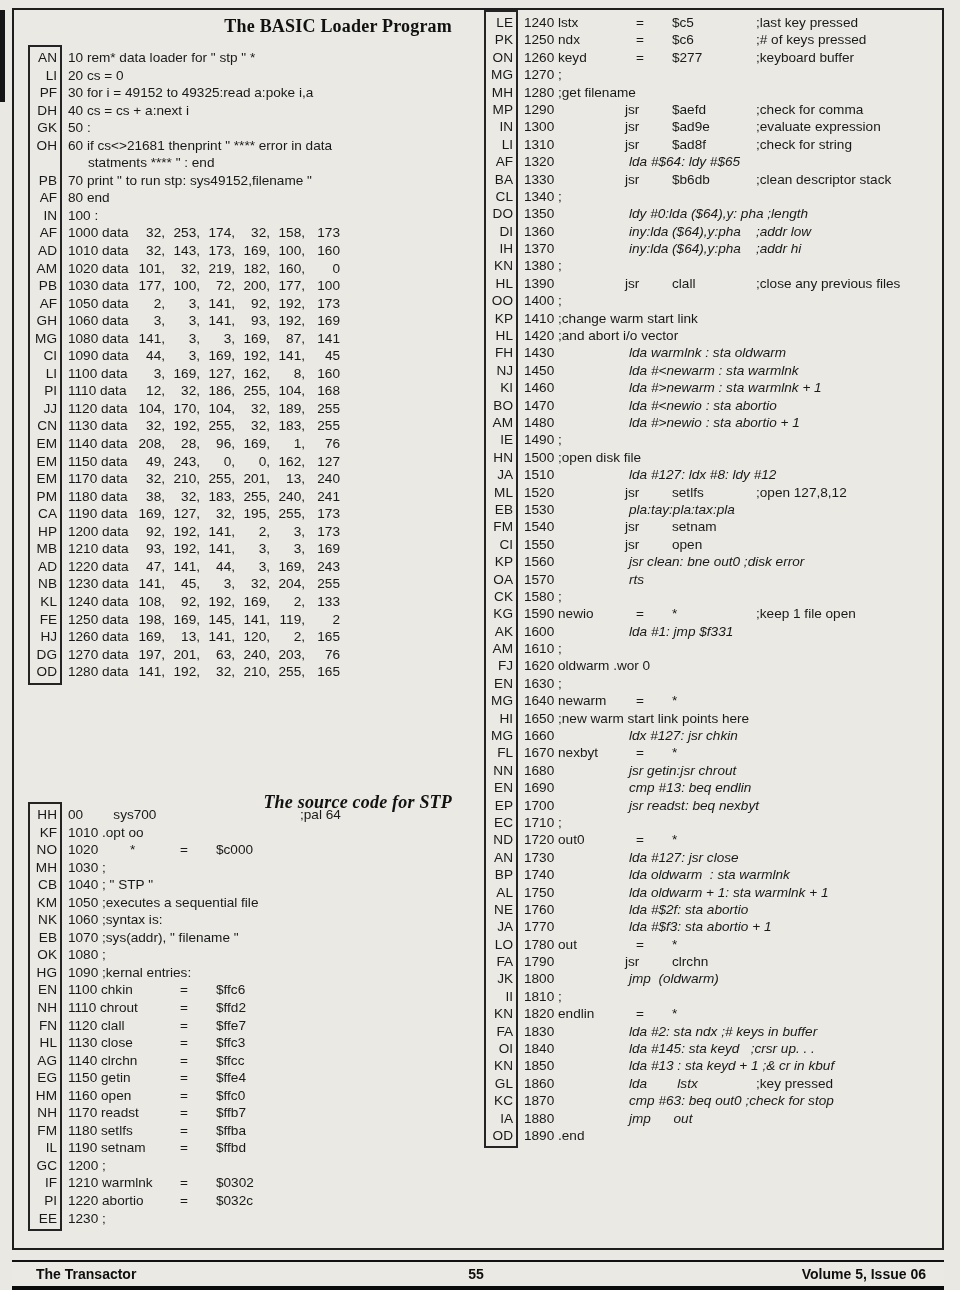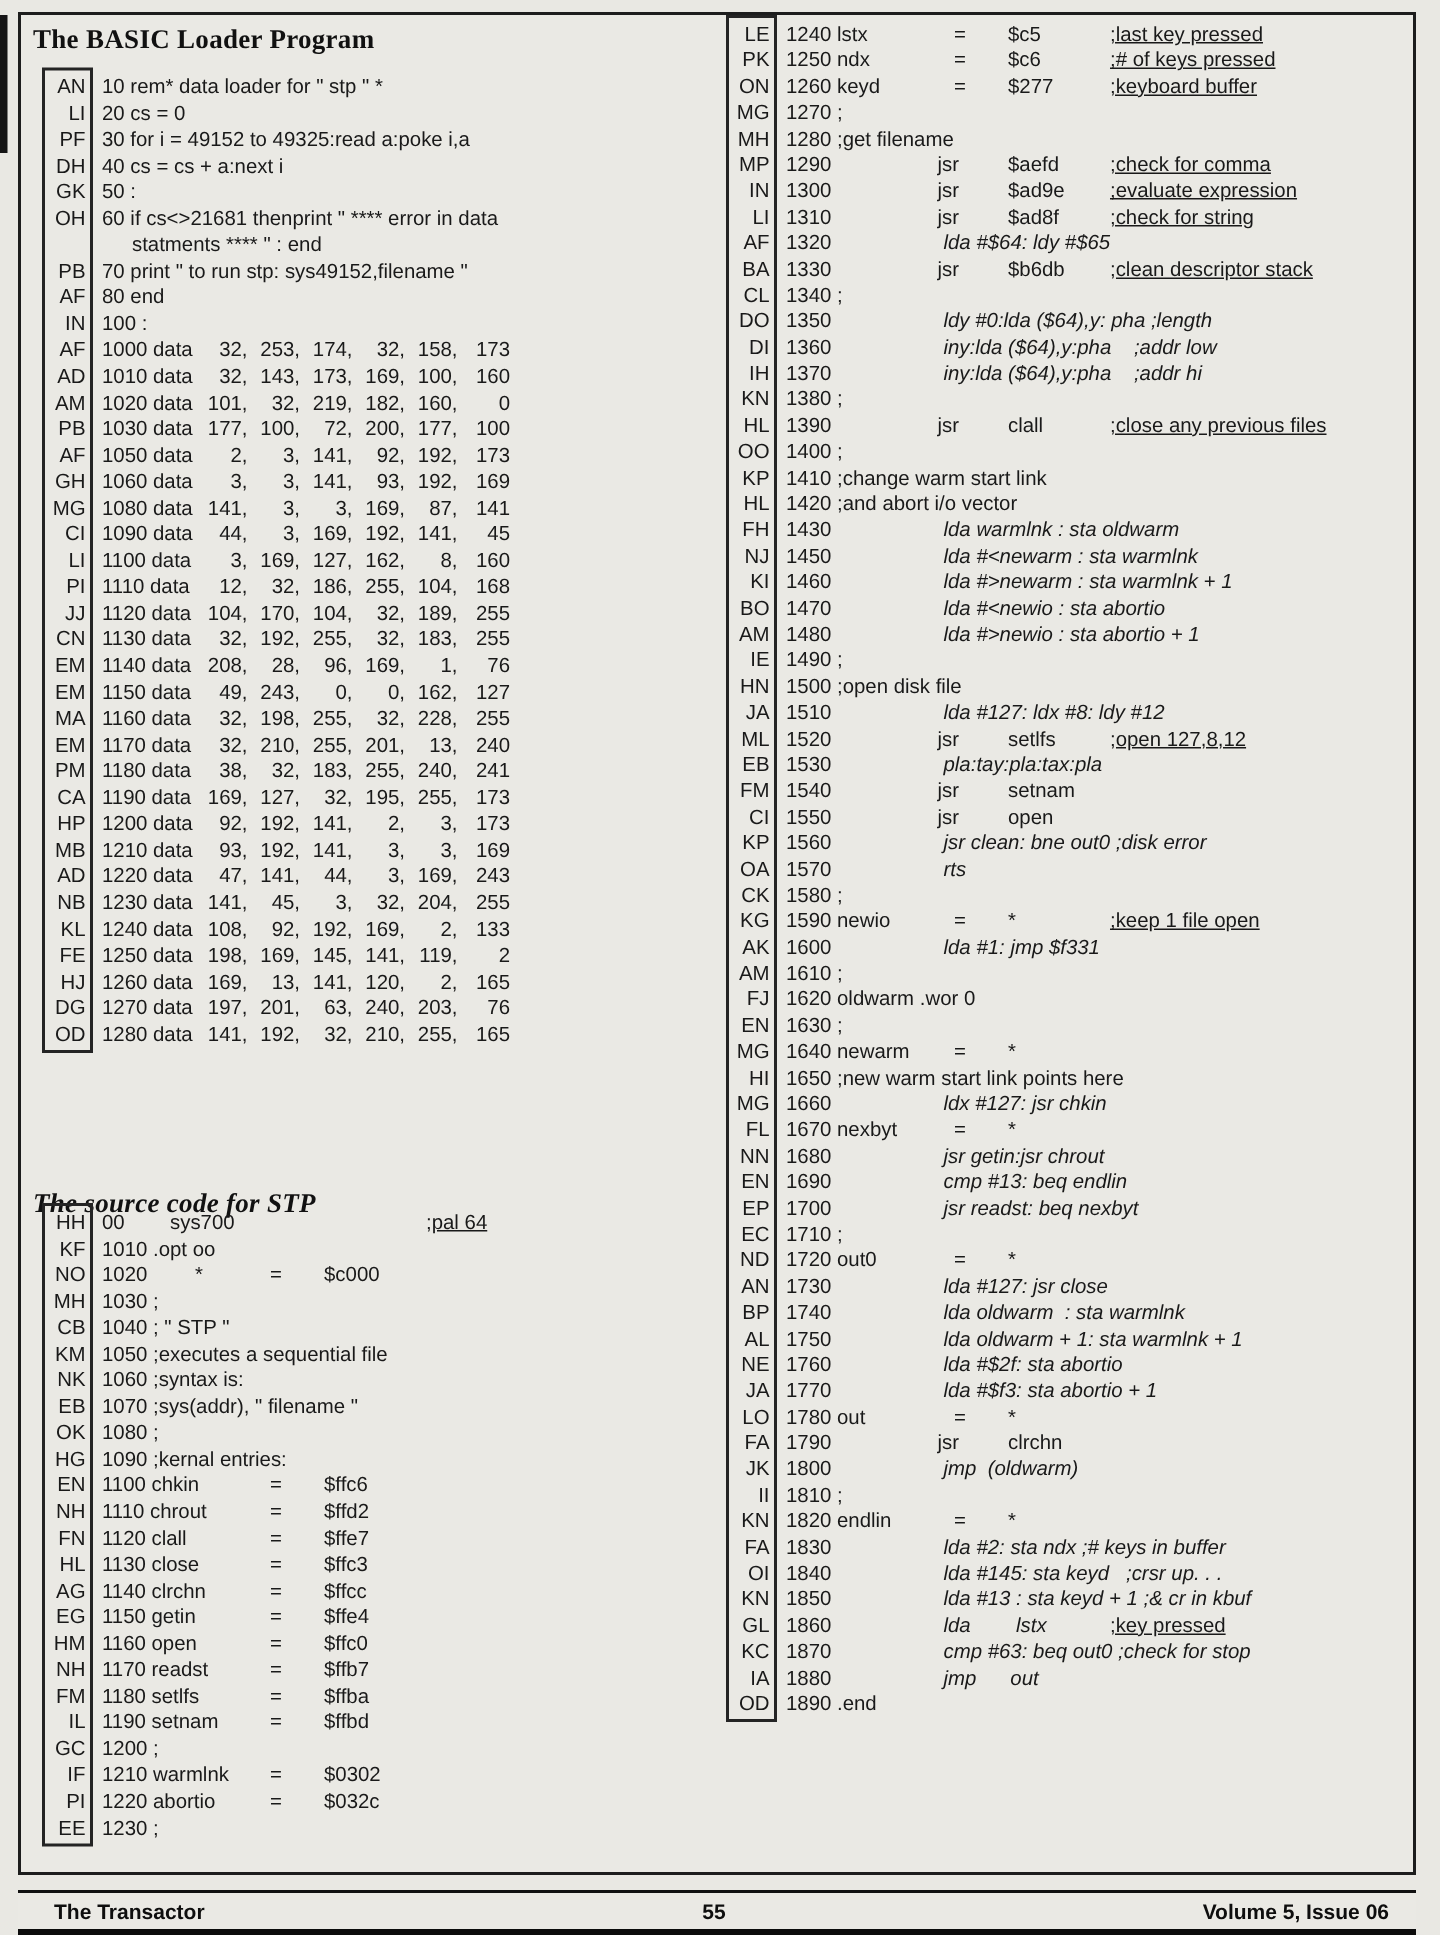--- a/index.html
+++ b/index.html
@@ -10,21 +10,21 @@
     color:#161616;
   }
   .pagebox{
     position:absolute;left:12px;top:8px;width:932px;height:1242px;
     border:2px solid #1d1d1d;background:#eae9e4;box-sizing:border-box;
   }
   .edge-artifact{
     position:absolute;left:0;top:10px;width:5px;height:92px;background:#151515;
   }
   .title{
-    position:absolute;width:430px;text-align:left;margin:0;
+    position:absolute;width:430px;text-align:right;margin:0;
     font-family:"Liberation Serif", serif;font-weight:bold;font-size:18px;color:#111;
     letter-spacing:.2px;
   }
   .t1{left:22px;top:16px;}
   .t2{left:22px;top:792px;font-style:italic;}
 
   .listing{position:absolute;}
   .sec1{left:28px;top:49px;width:434px;}
   .sec2{left:28px;top:806px;width:434px;}
   .secR{left:484px;top:14px;width:456px;}
@@ -47,21 +47,21 @@
   .t{white-space:pre;}
   .cont{padding-left:20px;display:inline-block;}
   .dln{display:inline-block;width:62px;white-space:pre;}
   .num{display:inline-block;width:35px;text-align:right;white-space:pre;}
   .pos{position:absolute;top:0;white-space:pre;}
   .star{left:62px;}
   .op{left:101px;}
   .code{left:105px;font-style:italic;}
   .eq{left:112px;}
   .val{left:148px;}
-  .com{left:216px;text-decoration:underline;}
+  .com{left:232px;}
 
   .footerband{
     position:absolute;left:12px;top:1260px;width:932px;height:24px;
     border-top:2px solid #111;border-bottom:6px solid #0c0c0c;
     box-sizing:content-box;background:#eae9e4;
     display:flex;align-items:center;
     font-weight:bold;font-size:14px;color:#0e0e0e;
   }
   .f-left{padding-left:24px;width:330px;}
   .f-center{width:220px;text-align:center;}
@@ -167,24 +167,20 @@
     </div>
     <div class="row">
       <span class="chk">EM</span>
       <span class="body"><span class="dln">1140 data</span><span class="num">208,</span><span class="num">28,</span><span class="num">96,</span><span class="num">169,</span><span class="num">1,</span><span class="num">76</span></span>
     </div>
     <div class="row">
       <span class="chk">EM</span>
       <span class="body"><span class="dln">1150 data</span><span class="num">49,</span><span class="num">243,</span><span class="num">0,</span><span class="num">0,</span><span class="num">162,</span><span class="num">127</span></span>
     </div>
     <div class="row">
-      <span class="chk">MA</span>
-      <span class="body"><span class="dln">1160 data</span><span class="num">32,</span><span class="num">198,</span><span class="num">255,</span><span class="num">32,</span><span class="num">228,</span><span class="num">255</span></span>
-    </div>
-    <div class="row">
       <span class="chk">EM</span>
       <span class="body"><span class="dln">1170 data</span><span class="num">32,</span><span class="num">210,</span><span class="num">255,</span><span class="num">201,</span><span class="num">13,</span><span class="num">240</span></span>
     </div>
     <div class="row">
       <span class="chk">PM</span>
       <span class="body"><span class="dln">1180 data</span><span class="num">38,</span><span class="num">32,</span><span class="num">183,</span><span class="num">255,</span><span class="num">240,</span><span class="num">241</span></span>
     </div>
     <div class="row">
       <span class="chk">CA</span>
       <span class="body"><span class="dln">1190 data</span><span class="num">169,</span><span class="num">127,</span><span class="num">32,</span><span class="num">195,</span><span class="num">255,</span><span class="num">173</span></span>

